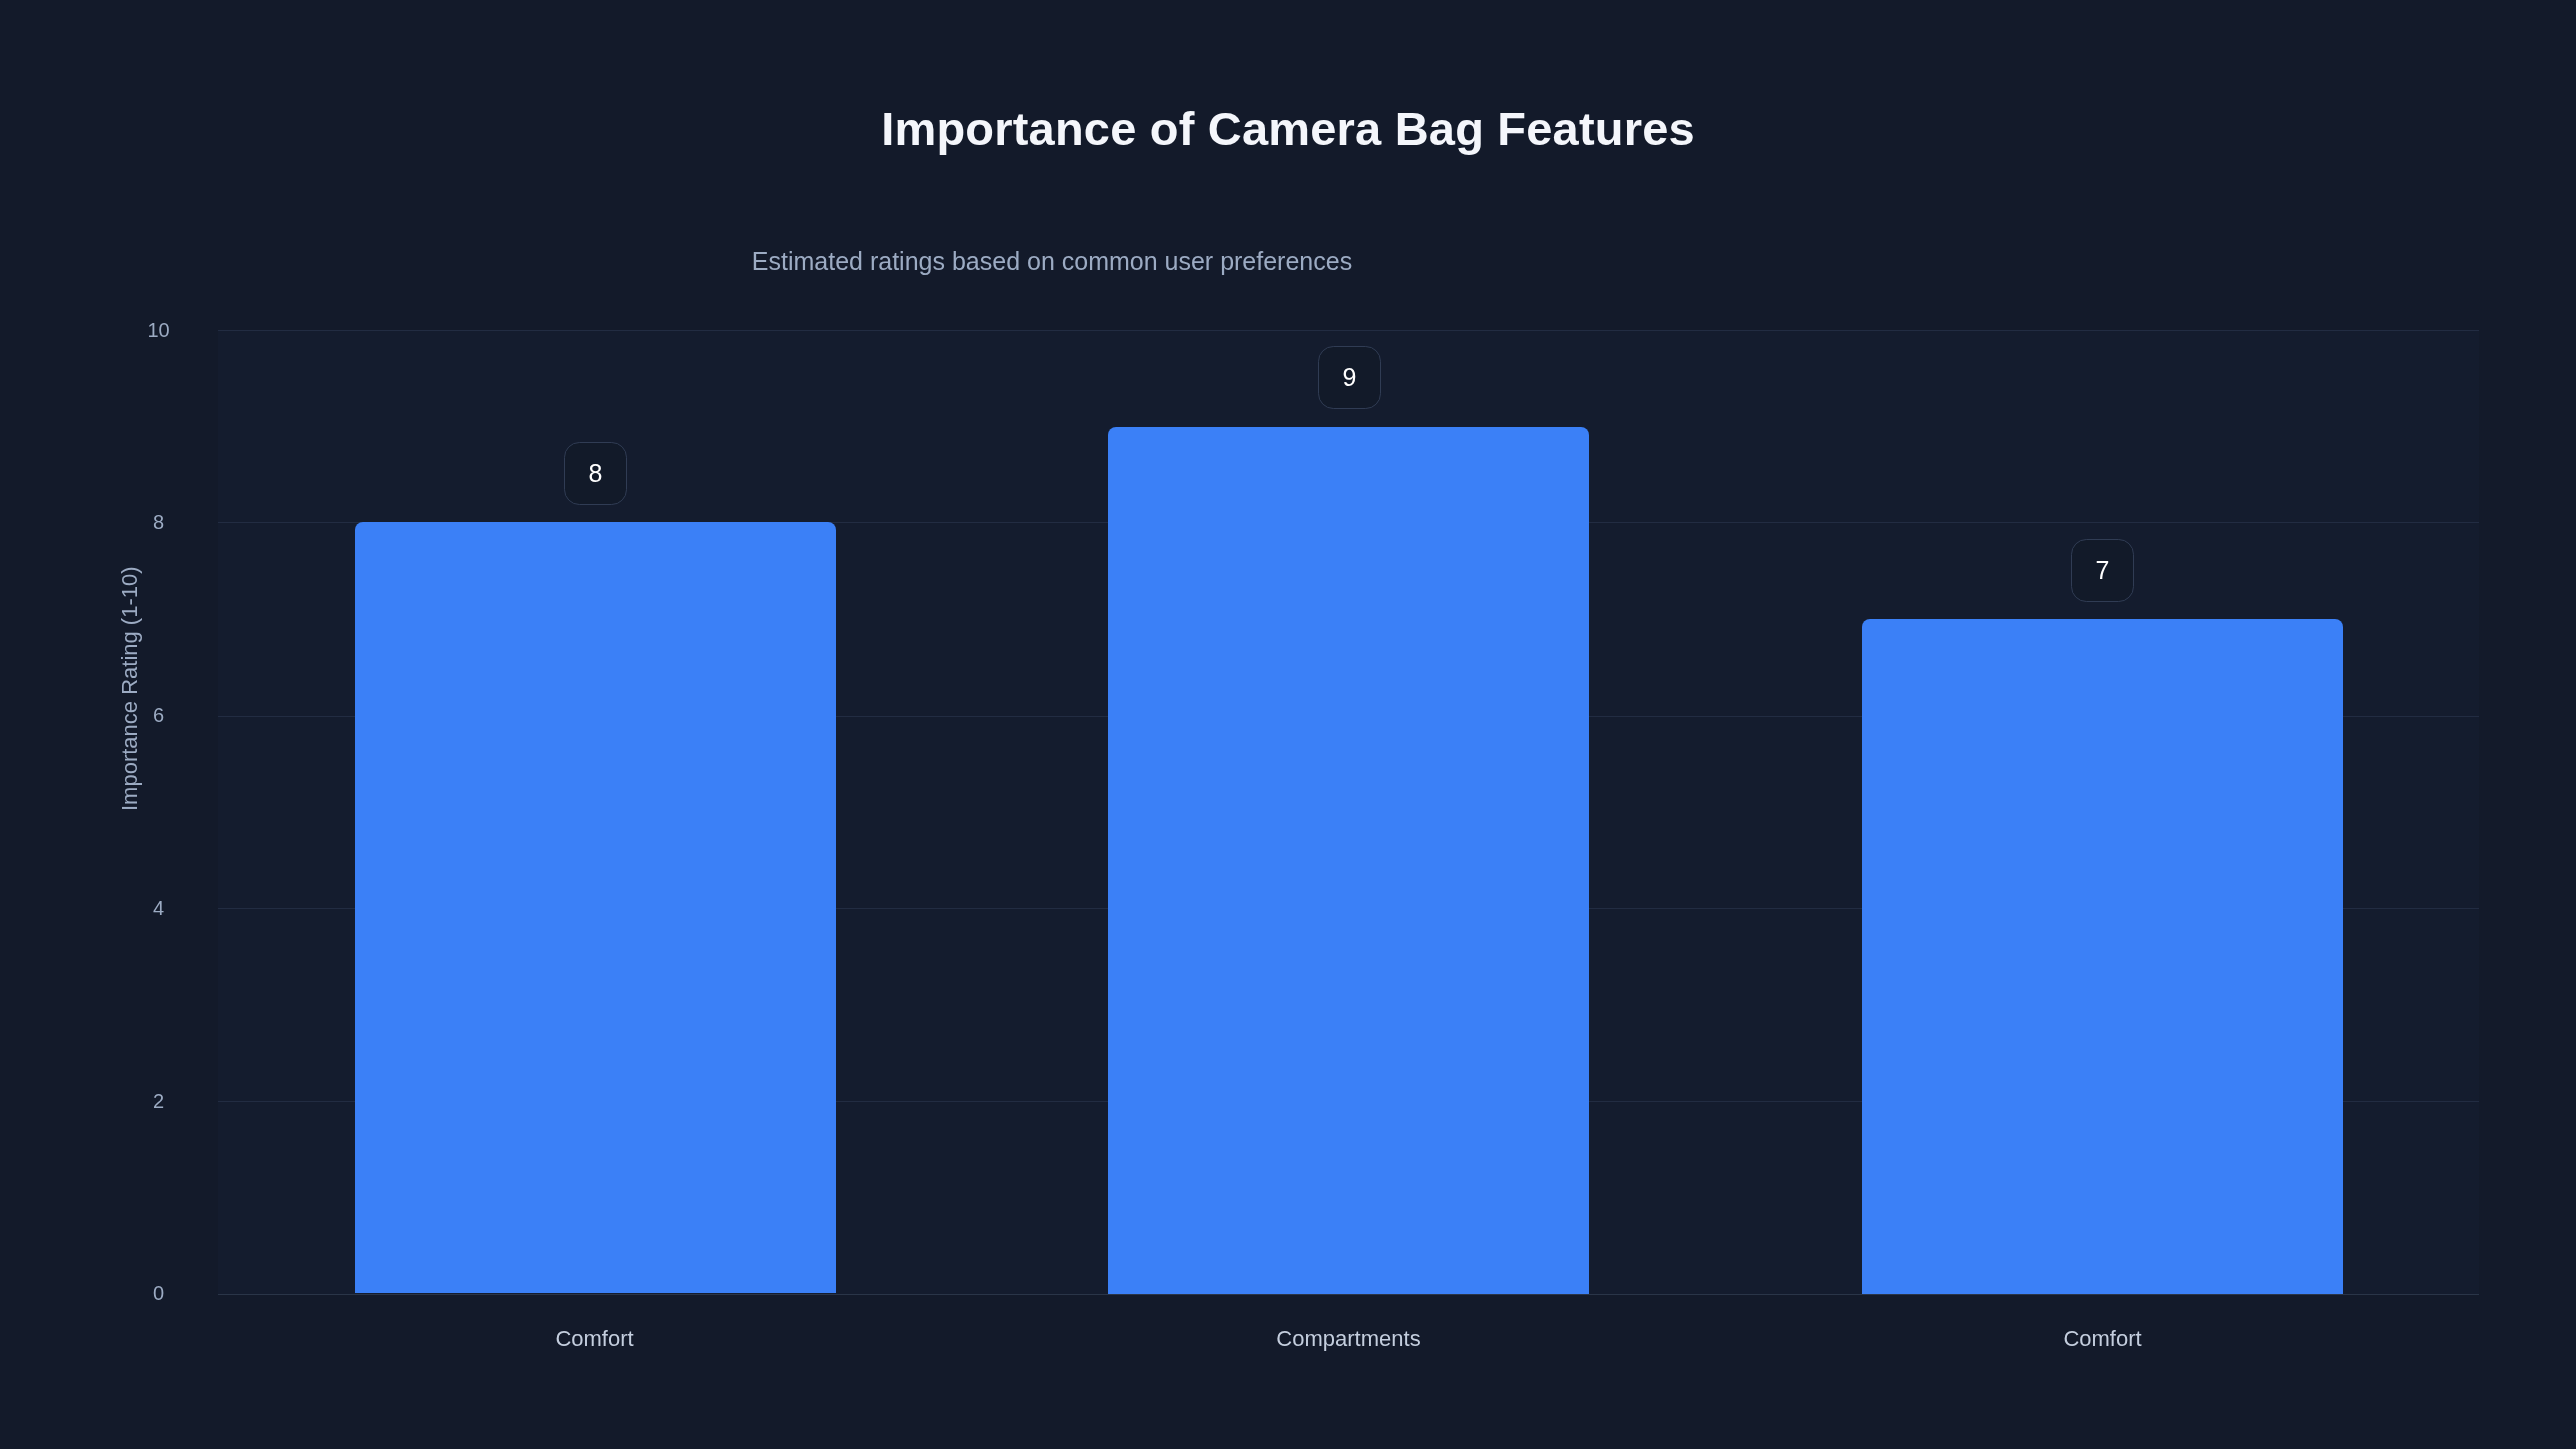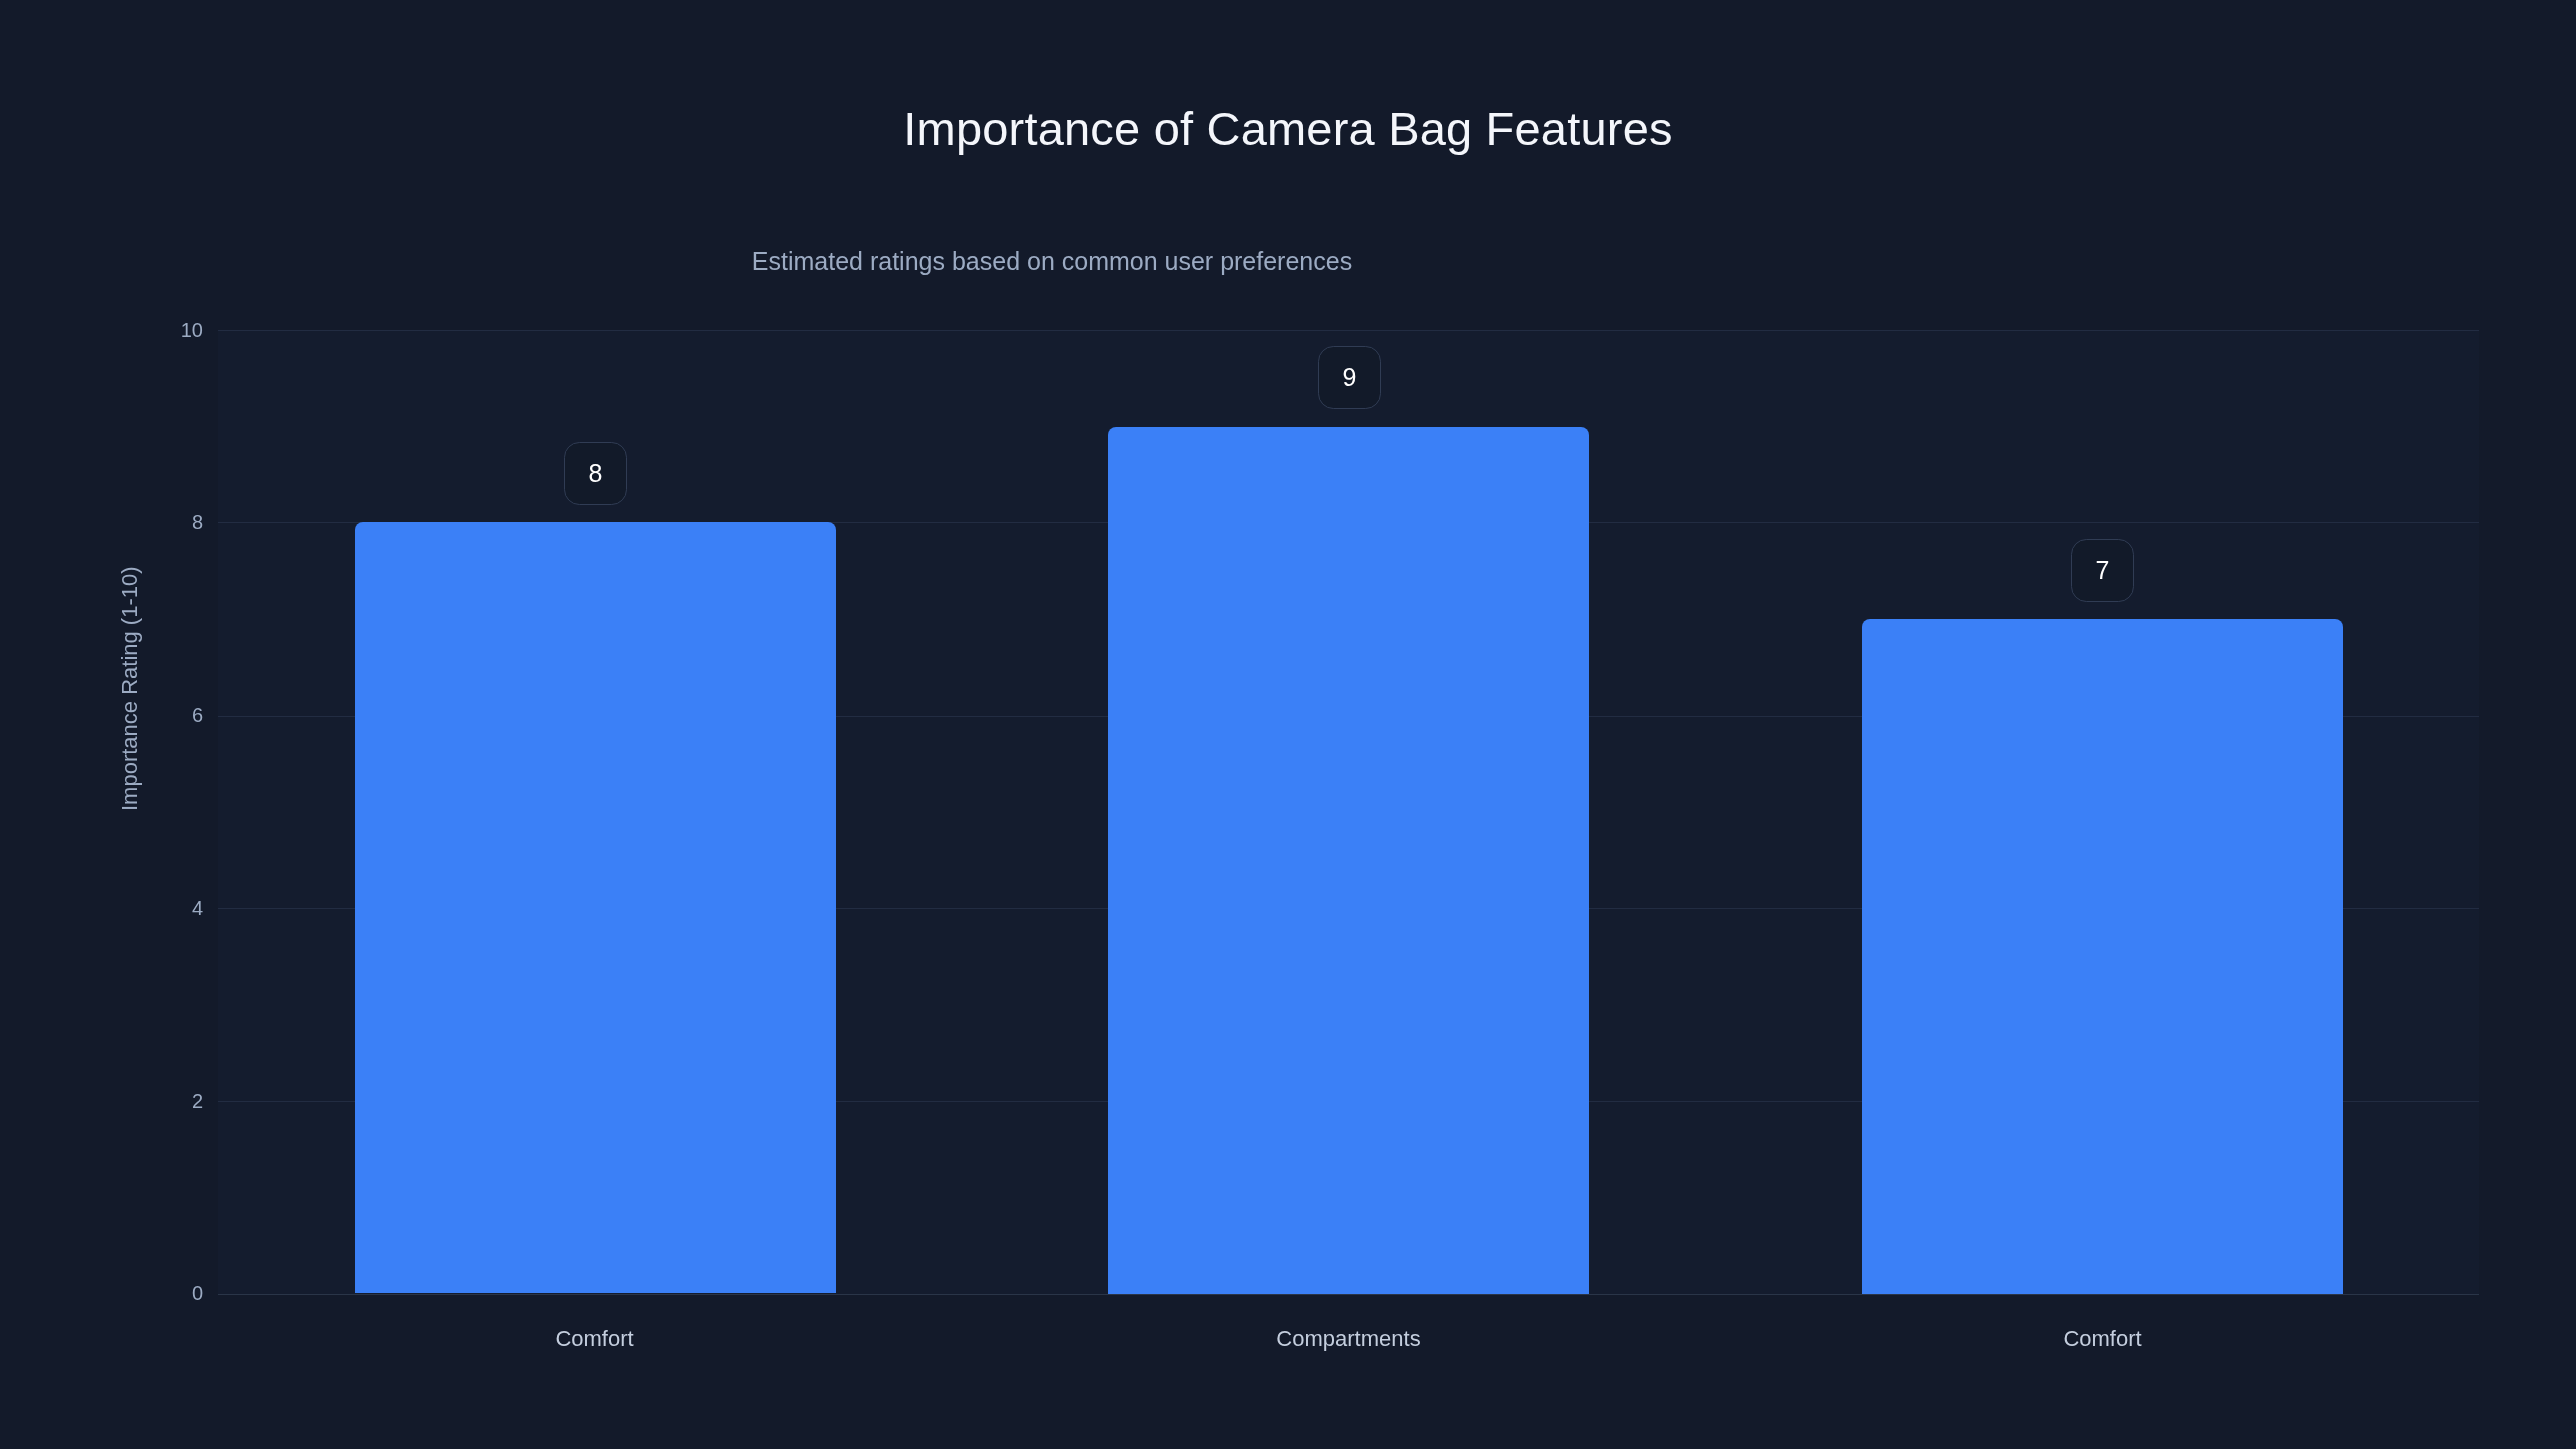--- a/index.html
+++ b/index.html
@@ -24,21 +24,21 @@
   }
 
   
   .chart-title {
     position: absolute;
     left: 0;
     top: 103px;
     width: 2576px;
     text-align: center;
     font-size: 47px;
-    font-weight: 400;
+    font-weight: 700;
     letter-spacing: 0.2px;
     color: #f4f6fb;
     line-height: 1.1;
   }
   .chart-subtitle {
     position: absolute;
     left: 0;
     top: 248px;
     width: 2104px;
     text-align: center;
@@ -68,21 +68,21 @@
   .gridline.baseline {
     background: #2a3548;
   }
 
   
   .y-tick-label {
     position: absolute;
     right: 2594px; 
     font-size: 20px;
     color: #9cabc3;
-    text-align: right;
+    text-align: center;
     line-height: 1;
   }
   .y-axis-title {
     position: absolute;
     left: 119px;
     top: 811px;
     transform-origin: 0 0;
     transform: rotate(-90deg);
     white-space: nowrap;
     font-size: 22px;

